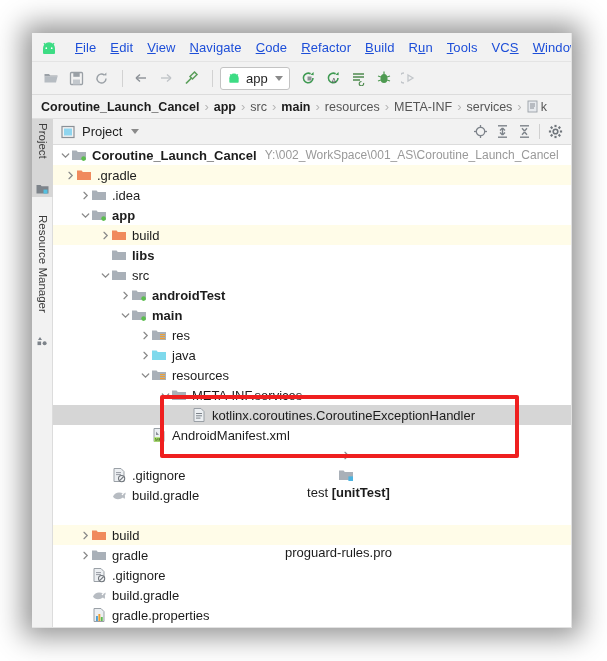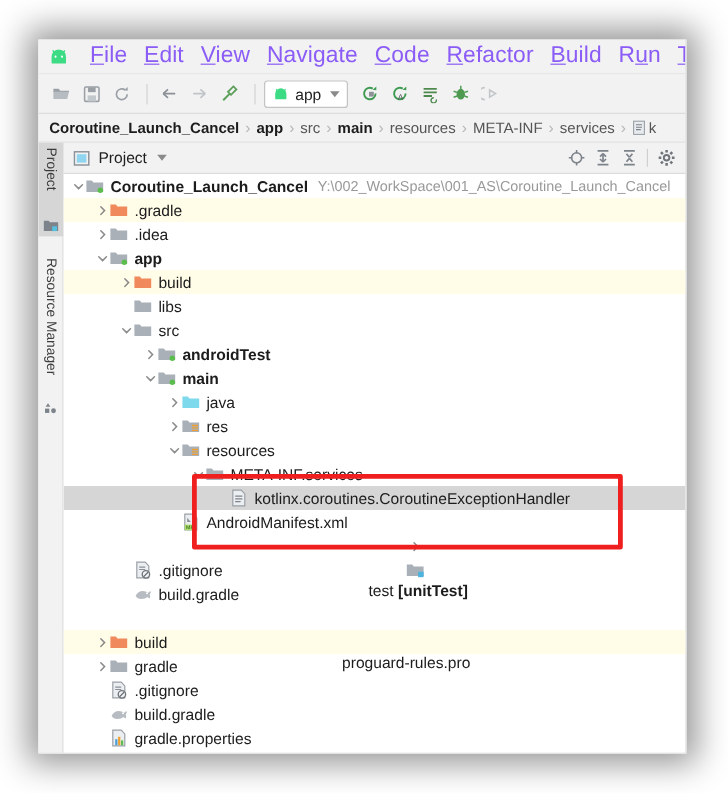--- a/index.html
+++ b/index.html
@@ -31,21 +31,21 @@
   
   .menubar {
     position: absolute; left: 0; top: 0; width: 540px; height: 29px;
     background: #f2f2f2;
     display: flex; align-items: center;
     padding-left: 8px;
     border-bottom: 1px solid #e4e4e4;
   }
   .android-logo { width: 18px; height: 13px; position: relative; margin-right: 10px; flex: none; }
   .menu-item {
-    font-size: 19px; color: #8b5cf6; padding: 2px 7px;
+    font-size: 13px; color: #1d4ed8; padding: 2px 7px;
     white-space: nowrap; letter-spacing: .1px;
   }
   .menu-item u { text-decoration: underline; }
 
   
   .toolbar {
     position: absolute; left: 0; top: 29px; width: 540px; height: 33px;
     background: #f2f2f2;
     display: flex; align-items: center;
     padding-left: 8px;
@@ -376,21 +376,21 @@
           </span>
           <span class="icon">
             <svg width="16" height="16" viewBox="0 0 16 16">
               <path d="M1 3.5 H5.6 l1.2 1.6 H15 V13 H1 Z" fill="#a9b0b8"></path>
               <circle cx="12.6" cy="11.6" r="2.3" fill="#5bbd4e"></circle>
             </svg>
           </span>
           <span class="label bold">Coroutine_Launch_Cancel</span>
           <span class="path">Y:\002_WorkSpace\001_AS\Coroutine_Launch_Cancel</span>
         </div>
-        <div class="row excluded" style="padding-left: 27px;">
+        <div class="row excluded" style="padding-left: 12px;">
           <span class="arrow">
             <svg width="9" height="9" viewBox="0 0 9 9">
               <path d="M3 1.3 L6.2 4.5 L3 7.7" fill="none" stroke="#8a8a8a" stroke-width="1.25" stroke-linecap="round"></path>
             </svg>
           </span>
           <span class="icon">
             <svg width="16" height="16" viewBox="0 0 16 16">
               <path d="M1 3.5 H5.6 l1.2 1.6 H15 V13 H1 Z" fill="#f08a5d"></path>
             </svg>
           </span>
@@ -429,30 +429,30 @@
               <path d="M3 1.3 L6.2 4.5 L3 7.7" fill="none" stroke="#8a8a8a" stroke-width="1.25" stroke-linecap="round"></path>
             </svg>
           </span>
           <span class="icon">
             <svg width="16" height="16" viewBox="0 0 16 16">
               <path d="M1 3.5 H5.6 l1.2 1.6 H15 V13 H1 Z" fill="#f08a5d"></path>
             </svg>
           </span>
           <span class="label">build</span>
         </div>
+        <div class="row" style="padding-left: 47px; font-weight: bold;">
+          <span class="arrow"></span>
+          <span class="icon">
+            <svg width="16" height="16" viewBox="0 0 16 16">
+              <path d="M1 3.5 H5.6 l1.2 1.6 H15 V13 H1 Z" fill="#a9b0b8"></path>
+            </svg>
+          </span>
+          <span class="label">libs</span>
+        </div>
         <div class="row" style="padding-left: 47px;">
-          <span class="arrow"></span>
-          <span class="icon">
-            <svg width="16" height="16" viewBox="0 0 16 16">
-              <path d="M1 3.5 H5.6 l1.2 1.6 H15 V13 H1 Z" fill="#a9b0b8"></path>
-            </svg>
-          </span>
-          <span class="label">libs</span>
-        </div>
-        <div class="row" style="padding-left: 47px;">
           <span class="arrow">
             <svg width="9" height="9" viewBox="0 0 9 9">
               <path d="M1.3 3 L4.5 6.2 L7.7 3" fill="none" stroke="#8a8a8a" stroke-width="1.25" stroke-linecap="round"></path>
             </svg>
           </span>
           <span class="icon">
             <svg width="16" height="16" viewBox="0 0 16 16">
               <path d="M1 3.5 H5.6 l1.2 1.6 H15 V13 H1 Z" fill="#a9b0b8"></path>
             </svg>
           </span>
@@ -478,51 +478,51 @@
               <path d="M1.3 3 L4.5 6.2 L7.7 3" fill="none" stroke="#8a8a8a" stroke-width="1.25" stroke-linecap="round"></path>
             </svg>
           </span>
           <span class="icon">
             <svg width="16" height="16" viewBox="0 0 16 16">
               <path d="M1 3.5 H5.6 l1.2 1.6 H15 V13 H1 Z" fill="#a9b0b8"></path>
               <circle cx="12.6" cy="11.6" r="2.3" fill="#5bbd4e"></circle>
             </svg>
           </span>
           <span class="label bold">main</span>
-        </div>
-        <div class="row" style="padding-left: 87px;">
-          <span class="arrow">
-            <svg width="9" height="9" viewBox="0 0 9 9">
-              <path d="M3 1.3 L6.2 4.5 L3 7.7" fill="none" stroke="#8a8a8a" stroke-width="1.25" stroke-linecap="round"></path>
-            </svg>
-          </span>
-          <span class="icon">
-            <svg width="16" height="16" viewBox="0 0 16 16">
-              <path d="M1 3.5 H5.6 l1.2 1.6 H15 V13 H1 Z" fill="#7ed9ec"></path>
-            </svg>
-          </span>
-          <span class="label">java</span>
         </div>
         <div class="row" style="padding-left: 87px;">
           <span class="arrow">
             <svg width="9" height="9" viewBox="0 0 9 9">
               <path d="M3 1.3 L6.2 4.5 L3 7.7" fill="none" stroke="#8a8a8a" stroke-width="1.25" stroke-linecap="round"></path>
             </svg>
           </span>
           <span class="icon">
             <svg width="16" height="16" viewBox="0 0 16 16">
               <path d="M1 3.5 H5.6 l1.2 1.6 H15 V13 H1 Z" fill="#a9b0b8"></path>
               <g stroke="#f0a030" stroke-width="1.1">
                 <line x1="9" y1="7.6" x2="14" y2="7.6"></line>
                 <line x1="9" y1="9.6" x2="14" y2="9.6"></line>
                 <line x1="9" y1="11.6" x2="14" y2="11.6"></line>
               </g>
             </svg>
           </span>
           <span class="label">res</span>
+        </div>
+        <div class="row" style="padding-left: 87px;">
+          <span class="arrow">
+            <svg width="9" height="9" viewBox="0 0 9 9">
+              <path d="M3 1.3 L6.2 4.5 L3 7.7" fill="none" stroke="#8a8a8a" stroke-width="1.25" stroke-linecap="round"></path>
+            </svg>
+          </span>
+          <span class="icon">
+            <svg width="16" height="16" viewBox="0 0 16 16">
+              <path d="M1 3.5 H5.6 l1.2 1.6 H15 V13 H1 Z" fill="#7ed9ec"></path>
+            </svg>
+          </span>
+          <span class="label">java</span>
         </div>
         <div class="row" style="padding-left: 87px;">
           <span class="arrow">
             <svg width="9" height="9" viewBox="0 0 9 9">
               <path d="M1.3 3 L4.5 6.2 L7.7 3" fill="none" stroke="#8a8a8a" stroke-width="1.25" stroke-linecap="round"></path>
             </svg>
           </span>
           <span class="icon">
             <svg width="16" height="16" viewBox="0 0 16 16">
               <path d="M1 3.5 H5.6 l1.2 1.6 H15 V13 H1 Z" fill="#a9b0b8"></path>

